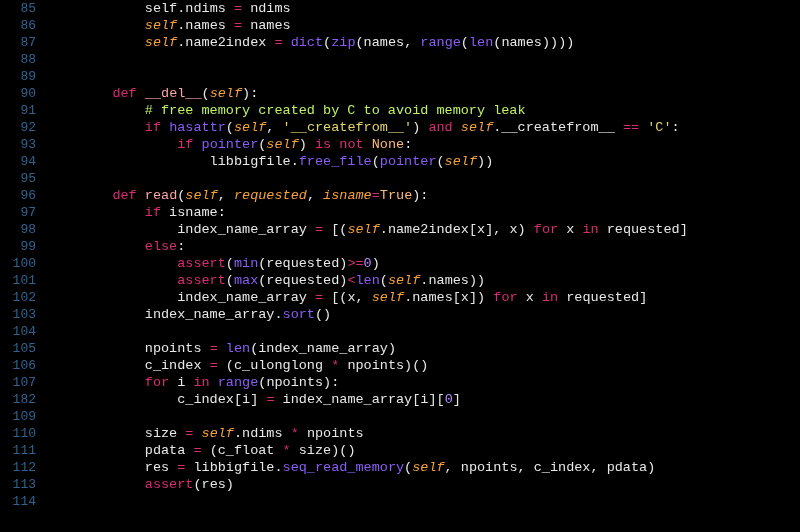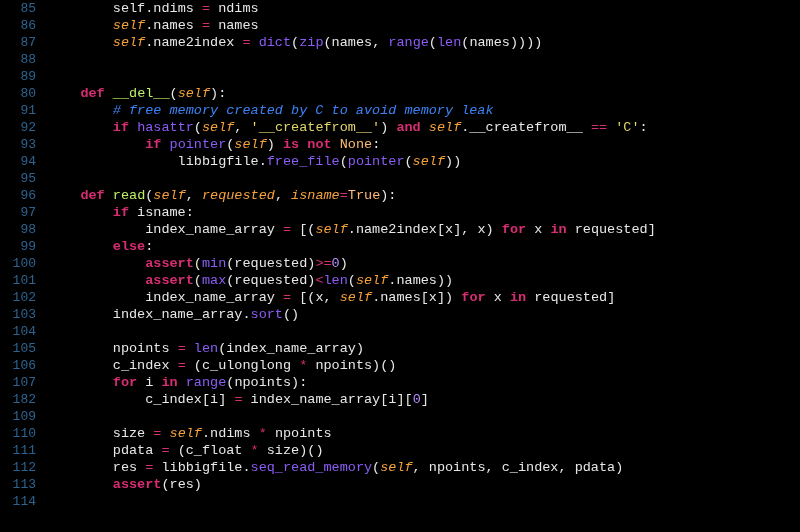--- a/index.html
+++ b/index.html
@@ -10,20 +10,21 @@
     line-height: 17px;
     overflow: hidden;
     width: 800px;
     height: 532px;
     position: relative;
   }
   .editor {
     display: flex;
     height: 100%;
     width: 100%;
+    gap: 32px;
   }
   .gutter {
     flex: 0 0 46px;
     text-align: right;
     padding-right: 10px;
     padding-left: 4px;
     user-select: none;
   }
   .gutter .ln {
     color: #3b7fb8;
@@ -34,45 +35,45 @@
   .code {
     flex: 1 1 auto;
     white-space: pre;
     color: #e8e8e8;
     padding-left: 2px;
   }
   .code .line {
     height: 17px;
   }
   
-  .kw      { color: #d72d73; font-weight: 700; }  
-  .fn      { color: #bef264; }                    
+  .kw      { color: #d72d73; font-weight: 400; }  
+  .fn      { color: #fca5a5; }                    
   .self    { color: #f6a13a; font-style: italic; }
   .param   { color: #f6a13a; font-style: italic; }
   .op      { color: #d72d73; }                    
   .punct   { color: #e8e8e8; }                    
   .id      { color: #e8e8e8; }                    
   .attr    { color: #e8e8e8; }                    
   .call    { color: #8b5cf6; }                    
   .str     { color: #e3d66a; }                    
   .num     { color: #b98cff; }                    
   .const   { color: #fdba74; }                    
-  .cmt     { color: #3b82f6; font-style: italic; }
+  .cmt     { color: #bef264; }
 </style>
 </head>
 <body>
 
 <div class="editor">
   <div class="gutter">
       <div class="ln">85</div>
       <div class="ln">86</div>
       <div class="ln">87</div>
       <div class="ln">88</div>
       <div class="ln">89</div>
-      <div class="ln">80</div>
+      <div class="ln">90</div>
       <div class="ln">91</div>
       <div class="ln">92</div>
       <div class="ln">93</div>
       <div class="ln">94</div>
       <div class="ln">95</div>
       <div class="ln">96</div>
       <div class="ln">97</div>
       <div class="ln">98</div>
       <div class="ln">99</div>
       <div class="ln">100</div>

